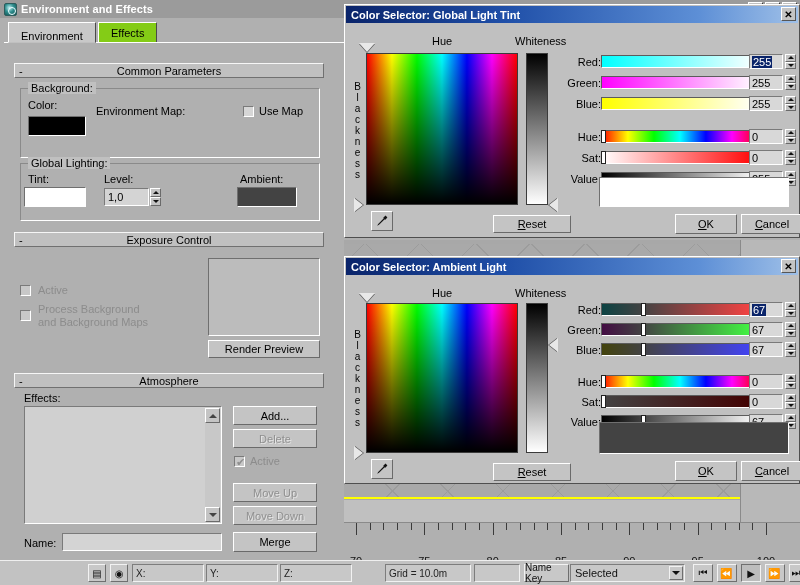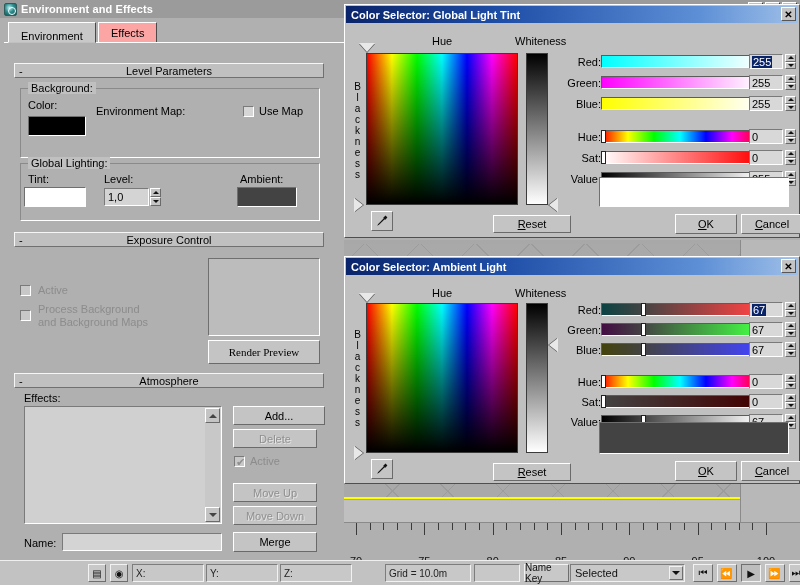--- a/index.html
+++ b/index.html
@@ -68,21 +68,21 @@
   .env-title .ico:after{content:"";position:absolute;left:3px;top:3px;width:6px;height:6px;border:1.5px solid #eafcff;border-radius:50%;}
   .env-title .txt { font-weight:bold; font-size:11px; color:#fff; letter-spacing:.1px;}
   .env-title .btns { margin-left:auto; display:flex; gap:2px; padding-right:1px;}
   .tbtn { width:15px;height:14px;background:#c0c0c0;border:1px solid;
           border-color:#fff #3a3a3a #3a3a3a #fff; display:flex;align-items:center;justify-content:center;
           font-size:9px; color:#000; font-family:"Liberation Sans",sans-serif;}
 
   
   .tabs { position:absolute; left:4px; top:22px; right:4px; height:21px; }
   .tab { position:absolute; top:0; height:21px; padding:0 12px; display:flex; align-items:center;
-         font-size:11px; color:#000; background:#fca5a5;
+         font-size:11px; color:#000; background:#84cc16;
          border:1px solid; border-color:#fff #4a4a4a #c0c0c0 #fff; }
   .tab.sel { background:#c8c8c8; z-index:2;align-items:flex-end; }
   .tabline { position:absolute; left:4px; top:42px; right:4px; height:1px; background:#fff; }
 
   
   .rollout-hdr { position:absolute; height:15px; background:#c0c0c0;
                  border:1px solid; border-color:#f6f6f6 #707070 #707070 #f6f6f6;
                  display:flex; align-items:center; justify-content:center;
                  font-size:11px; color:#000; }
   .rollout-hdr .minus { position:absolute; left:4px; font-size:11px; }
@@ -270,21 +270,21 @@
         <span>Environment</span>
       </div>
       <div class="tab" style="left:94px;">
         <span>Effects</span>
       </div>
     </div>
     <div class="tabline"></div>
 
     <div class="rollout-hdr" style="left:14px; top:63px; width:310px;">
       <span class="minus">-</span>
-      <span>Level Parameters</span>
+      <span>Common Parameters</span>
     </div>
 
     <div class="group" style="left:20px; top:88px; width:300px; height:70px;"></div>
     <span class="group-lab" style="left:28px; top:82px;">Background:</span>
 
     <span class="lab" style="left:28px; top:99px;">Color:</span>
     <div class="swatch" style="left:28px; top:116px; width:58px; height:20px; background:#000;"></div>
 
     <span class="lab" style="left:96px; top:105px;">Environment Map:</span>
     <div class="chk" style="left:243px; top:106px;"></div>
@@ -319,42 +319,42 @@
 
 
     <div class="chk dis" style="left:20px; top:285px;"></div>
     <span class="lab dim" style="left:38px; top:284px;">Active</span>
 
     <div class="chk dis" style="left:20px; top:310px;"></div>
     <span class="lab dim" style="left:38px; top:303px;">Process Background</span>
     <span class="lab dim" style="left:38px; top:316px;">and Background Maps</span>
 
     <div class="sunken" style="left:208px; top:258px; width:112px; height:78px;"></div>
-    <div class="btn" style="left:208px; top:340px; width:112px; height:24px;font-family:Liberation Serif, serif;">
+    <div class="btn" style="left:208px; top:340px; width:112px; height:18px;">
       <span>Render Preview</span>
     </div>
 
     <div class="rollout-hdr" style="left:14px; top:373px; width:310px;">
       <span class="minus">-</span>
       <span>Atmosphere</span>
     </div>
 
     <span class="lab" style="left:24px; top:392px;">Effects:</span>
     <div class="listbox" style="left:24px; top:406px; width:198px; height:118px;">
       <div class="scroll">
         <div class="sb" style="top:0">
             <i class="sa-u"></i>
           </div>
         <div class="sb" style="bottom:0">
             <i class="sa-d"></i>
           </div>
       </div>
     </div>
 
-    <div class="btn" style="left:233px; top:406px; width:92px; height:19px;">
+    <div class="btn" style="left:233px; top:406px; width:84px; height:19px;">
       <span>Add...</span>
     </div>
     <div class="btn dis" style="left:233px; top:429px; width:84px; height:19px;">
       <span>Delete</span>
     </div>
     <div class="chk" style="left:234px; top:456px; background:#c8c8c8;">
       <span class="mk">✔</span>
     </div>
     <span class="lab dim" style="left:250px; top:455px;">Active</span>
 

